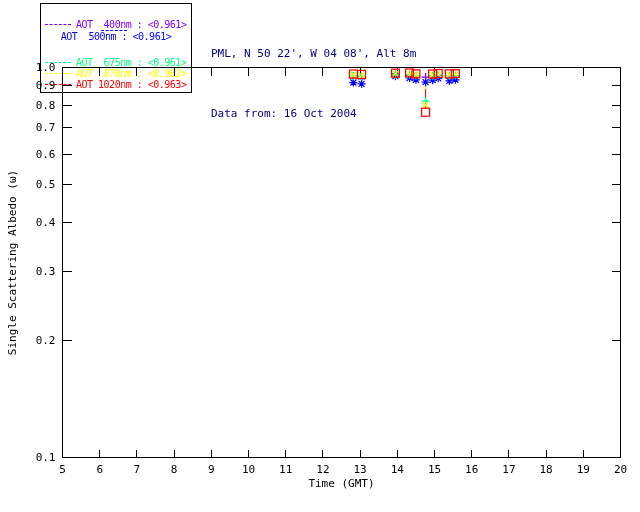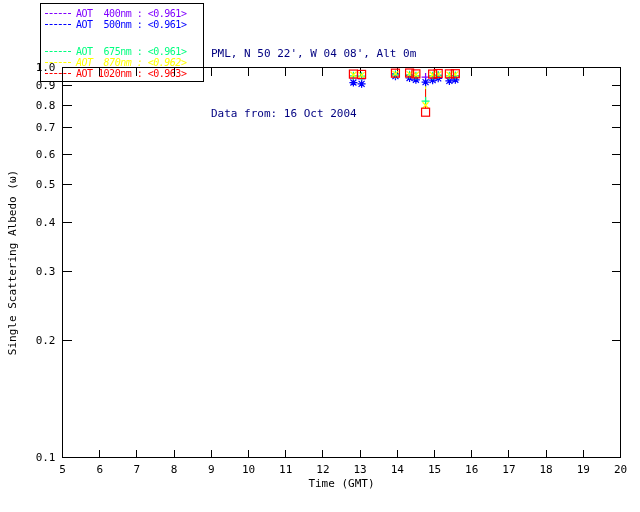--- a/index.html
+++ b/index.html
@@ -1,60 +1,60 @@
 <!DOCTYPE html>
 <html><head>
 <meta charset="utf-8">
 <style>
   html,body{margin:0;padding:0;}
   body{
     width:640px;height:512px;background:#ffffff;position:relative;overflow:hidden;
     font-family:"DejaVu Sans Mono", monospace;
   }
   .legend-box{
-    position:absolute;left:40px;top:3px;width:164px;box-sizing:border-box;
-    border:1px solid #000;background:#fff;padding:4px 4px 2px 4px;
+    position:absolute;left:40px;top:3px;width:152px;box-sizing:border-box;
+    border:1px solid #000;background:#fff;padding:15px 4px 2px 4px;
   }
   .legend-row{display:flex;align-items:center;height:11px;font-size:10px;line-height:11px;}
   .legend-dash{display:inline-block;width:26px;height:0;border-top:1px dashed currentColor;margin-right:5px;flex:0 0 auto;}
   .legend-label{white-space:pre;letter-spacing:-0.5px;}
   .header-block{
     position:absolute;left:211px;top:4px;font-size:11px;line-height:20px;white-space:pre;
   }
   svg{position:absolute;left:0;top:0;}
   svg text{font-family:"DejaVu Sans Mono", monospace;font-size:11px;fill:#000;}
 </style>
 </head>
 <body>
 
 <div class="legend-box" id="legend-box">
     <div class="legend-row" style="color: rgb(128, 0, 255);">
       <span class="legend-dash"></span>
       <span class="legend-label">AOT  400nm : &lt;0.961&gt;</span>
     </div>
-    <div class="legend-row" style="color: rgb(0, 0, 255);">
+    <div class="legend-row" style="color: rgb(0, 0, 255); flex-direction: column;">
       <span class="legend-dash"></span>
       <span class="legend-label">AOT  500nm : &lt;0.961&gt;</span>
     </div>
     <div class="legend-row" style="color: rgb(0, 255, 127); margin-top: 16px;">
       <span class="legend-dash"></span>
       <span class="legend-label">AOT  675nm : &lt;0.961&gt;</span>
     </div>
     <div class="legend-row" style="color: rgb(255, 255, 0); font-style: italic;">
       <span class="legend-dash"></span>
       <span class="legend-label">AOT  870nm : &lt;0.962&gt;</span>
     </div>
     <div class="legend-row" style="color: rgb(255, 0, 0);">
       <span class="legend-dash"></span>
       <span class="legend-label">AOT 1020nm : &lt;0.963&gt;</span>
     </div>
   </div>
 
 <div class="header-block" style="color: rgb(0, 0, 128);">
-  <div>PML, N 50 22', W 04 08', Alt 0m</div>
+  <div>PML, N 50 22', W 04 08', Alt 8m</div>
   <div>Data from: 16 Oct 2004</div>
 </div>
 
 <svg id="chart-svg" width="640" height="512" viewBox="0 0 640 512">
     <rect x="62.5" y="67.5" width="558" height="390" fill="none" stroke="#000000" stroke-width="1" shape-rendering="crispEdges"></rect>
     <line x1="62.5" y1="457.5" x2="62.5" y2="449.5" stroke="#000" shape-rendering="crispEdges"></line>
     <line x1="62.5" y1="67.5" x2="62.5" y2="75.5" stroke="#000" shape-rendering="crispEdges"></line>
     <text x="62.5" y="472.5" text-anchor="middle">5</text>
     <line x1="99.7" y1="457.5" x2="99.7" y2="449.5" stroke="#000" shape-rendering="crispEdges"></line>
     <line x1="99.7" y1="67.5" x2="99.7" y2="75.5" stroke="#000" shape-rendering="crispEdges"></line>

